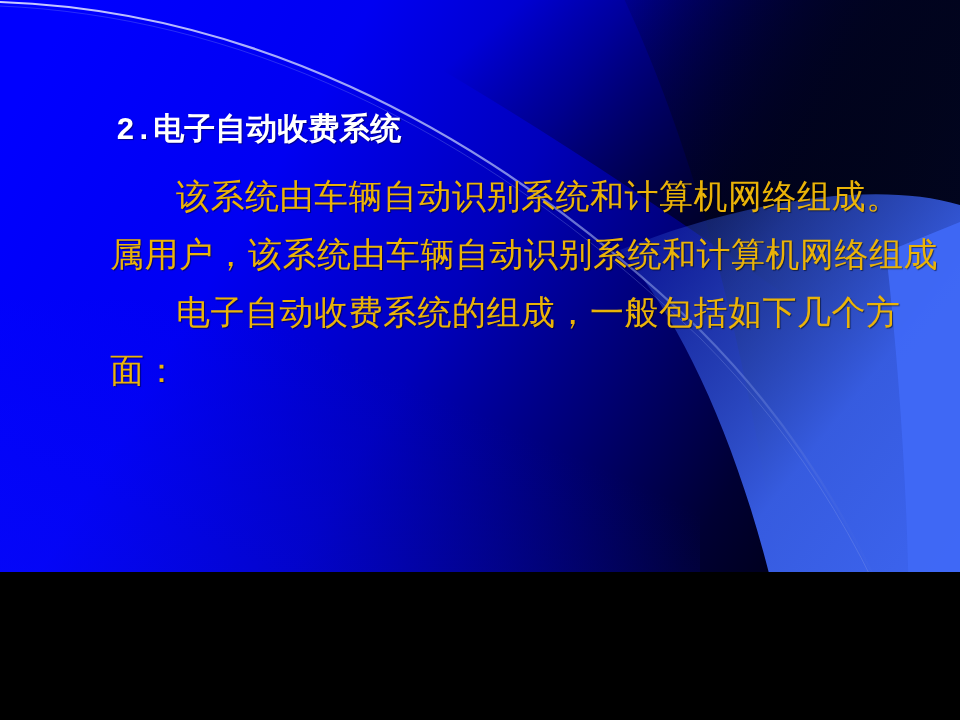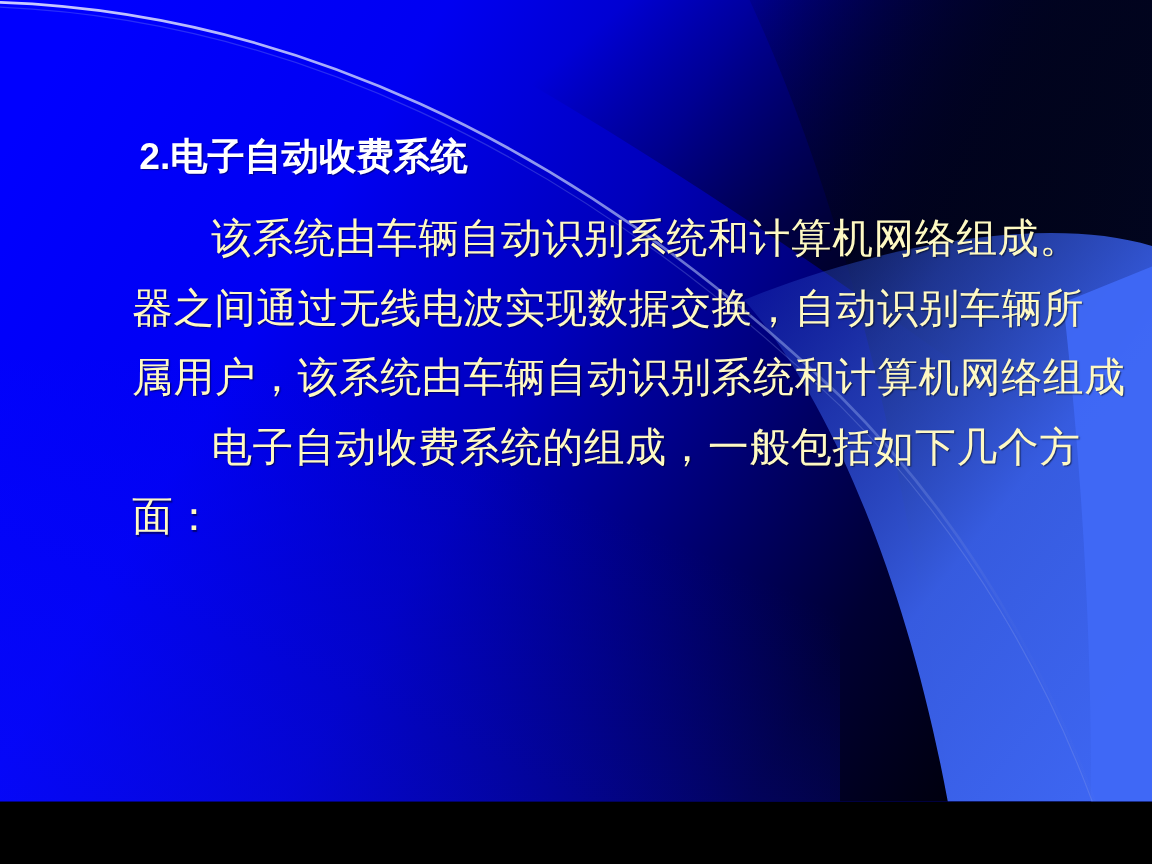--- a/index.html
+++ b/index.html
@@ -3,24 +3,24 @@
 <meta charset="utf-8">
 <style>
   html, body {
     margin: 0;
     padding: 0;
     background: #000;
   }
   #slide {
     position: relative;
     width: 960px;
-    height: 668px;
+    height: 572px;
     overflow: hidden;
     background: #0000ff;
-    font-family: Liberation Sans, sans-serif;
+    font-family: Liberation Mono, monospace;
   }
 
   
   .bg-layer {
     position: absolute;
     inset: 0;
     width: 960px;
     height: 720px;
     pointer-events: none;
   }
@@ -49,21 +49,21 @@
   }
 
   .body-block {
     position: absolute;
     left: 110px;
     top: 170px;
     width: 790px;
   }
 
   .body-line {
-    color: #fef9c3;
+    color: #eab308;
     font-size: 34px;
     line-height: 58px;
     letter-spacing: 0.5px;
     white-space: nowrap;
     text-shadow: 1px 1px 1px rgba(0,0,0,0.5);
   }
   .body-line.indent { padding-left: 66px; }
 </style>
 </head>
 <body>
@@ -136,20 +136,19 @@
       <path d="M 0,6 C 230,16 470,118 700,338 C 800,438 880,566 928,720" fill="none" stroke="#8ea3e8" stroke-width="1" opacity="0.28"></path>
     </svg>
   </div>
 
   <div class="content">
 
     <div class="slide-title">2.电子自动收费系统</div>
 
     <div class="body-block">
       <div class="body-line indent">该系统由车辆自动识别系统和计算机网络组成。</div>
-      <div class="body-line">器之间通过无线电波实现数据交换，自动识别车辆所</div>
       <div class="body-line">属用户，该系统由车辆自动识别系统和计算机网络组成</div>
       <div class="body-line indent">电子自动收费系统的组成，一般包括如下几个方</div>
       <div class="body-line">面：</div>
     </div>
 
   </div>
 </div>
 
 </body></html>

